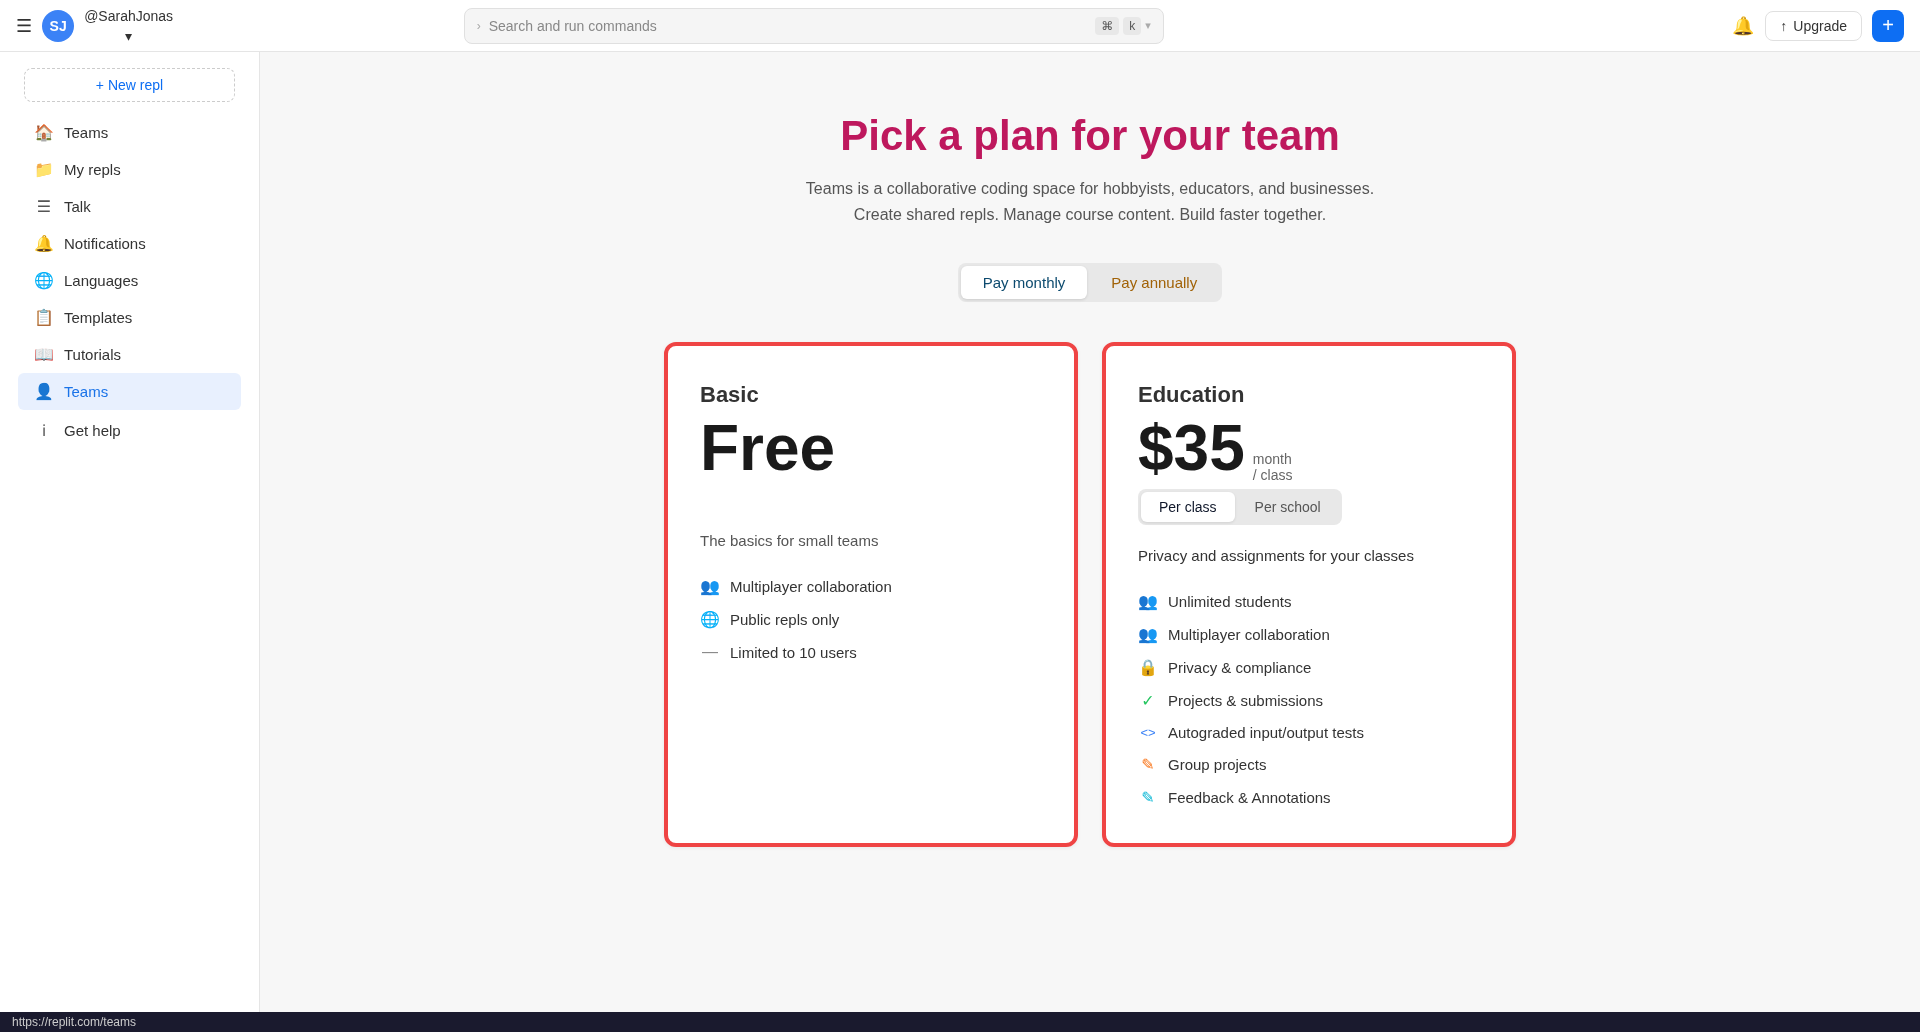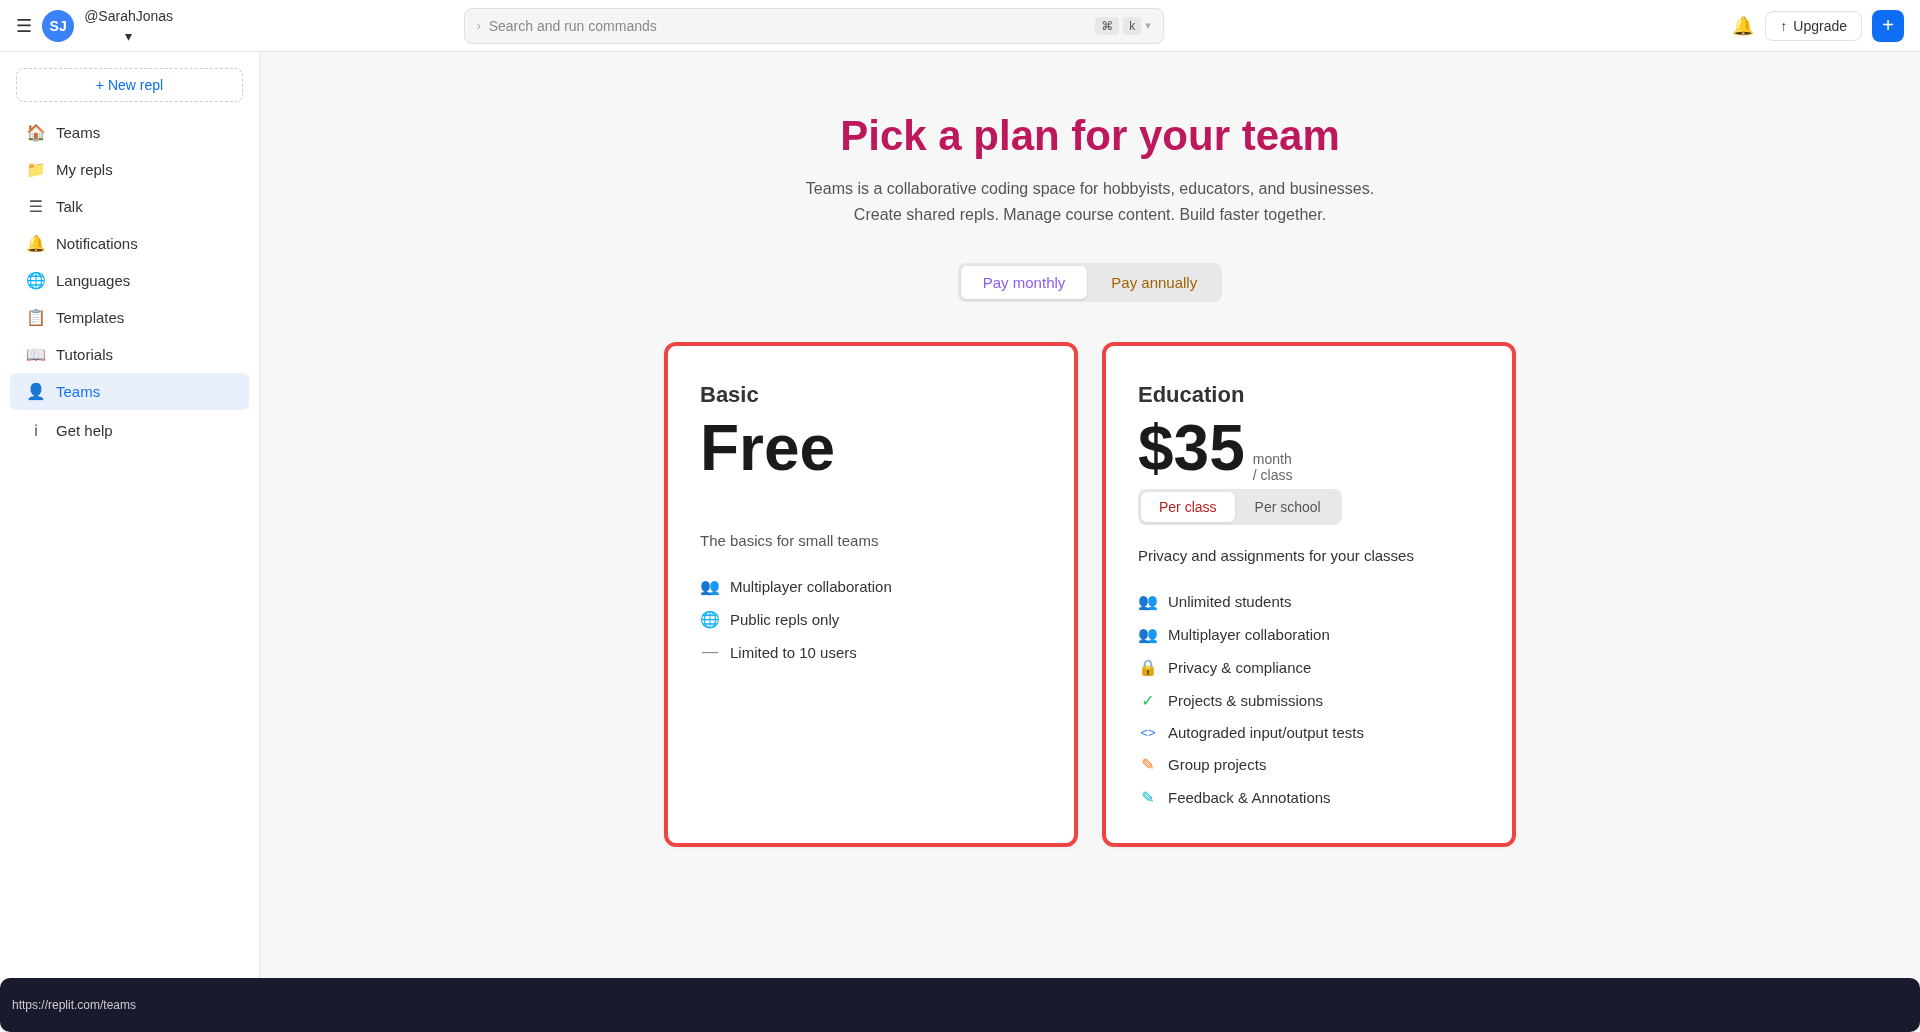--- a/index.html
+++ b/index.html
@@ -34,21 +34,21 @@
       width: 32px; height: 32px; font-size: 20px; color: white; cursor: pointer;
       display: flex; align-items: center; justify-content: center;
     }
 
     
     .layout { display: flex; flex: 1; overflow: hidden; }
 
     
     .sidebar {
       width: 260px; background: #fff; border-right: 1px solid #e5e5e5;
-      display: flex; flex-direction: column; flex-shrink: 0; overflow-y: auto; padding: 12px 4px;
+      display: flex; flex-direction: column; flex-shrink: 0; overflow-y: auto; padding: 12px 12px;
     }
     .new-repl-btn {
       margin: 4px 12px 12px; border: 1px dashed #ccc; border-radius: 8px;
       padding: 8px 16px; font-size: 14px; color: #0d6ef3; background: transparent;
       cursor: pointer; display: flex; align-items: center; gap: 6px; justify-content: center;
     }
     .sidebar-item {
       display: flex; align-items: center; gap: 10px; padding: 9px 16px;
       font-size: 15px; color: #333; cursor: pointer; border-radius: 6px; margin: 0 6px;
       transition: background 0.15s;
@@ -66,21 +66,21 @@
 
     
     .billing-toggle {
       display: flex; align-items: center; background: #e8e8e8; border-radius: 8px;
       width: fit-content; margin: 0 auto 40px; padding: 3px; gap: 2px;
     }
     .toggle-btn {
       padding: 8px 22px; border-radius: 6px; border: none; font-size: 15px; font-weight: 500;
       cursor: pointer; transition: background 0.2s, color 0.2s; color: #a16207; background: transparent;
     }
-    .toggle-btn.active { background: #fff; color: #8b5cf6; box-shadow: 0 1px 3px rgba(0,0,0,0.12); }
+    .toggle-btn.active { background: #fff; color: #0c4a6e; box-shadow: 0 1px 3px rgba(0,0,0,0.12); }
 
     
     .plans-grid { display: grid; grid-template-columns: 1fr 1fr; gap: 24px; }
 
     .plan-card {
       background: #fff; border-radius: 12px; border: 4px solid #ef4444; padding: 36px 32px;
       box-shadow: 0 1px 4px rgba(0,0,0,0.06);
     }
     .plan-name { font-size: 22px; font-weight: 600; color: #333; margin-bottom: 8px; }
     .plan-price { font-size: 64px; font-weight: 800; color: #1a1a1a; margin-bottom: 4px; line-height: 1; }
@@ -88,21 +88,21 @@
 
     
     .plan-toggle {
       display: flex; align-items: center; background: #e8e8e8; border-radius: 8px;
       width: fit-content; padding: 3px; gap: 2px; margin-bottom: 20px;
     }
     .plan-toggle-btn {
       padding: 7px 18px; border-radius: 6px; border: none; font-size: 14px; font-weight: 500;
       cursor: pointer; color: #555; background: transparent;
     }
-    .plan-toggle-btn.active { background: #fff; color: #b91c1c; box-shadow: 0 1px 3px rgba(0,0,0,0.1); }
+    .plan-toggle-btn.active { background: #fff; color: #0f172a; box-shadow: 0 1px 3px rgba(0,0,0,0.1); }
 
     .plan-privacy-text { font-size: 15px; color: #333; margin-bottom: 24px; line-height: 1.5; }
 
     
     .feature-list { list-style: none; display: flex; flex-direction: column; gap: 14px; }
     .feature-item { display: flex; align-items: center; gap: 10px; font-size: 15px; color: #333; }
     .feature-icon { font-size: 16px; width: 20px; text-align: center; }
     .icon-green { color: #22c55e; }
     .icon-blue { color: #3b82f6; }
     .icon-dash { color: #888; }
@@ -110,23 +110,22 @@
     .icon-check { color: #22c55e; }
     .icon-code { color: #3b82f6; }
     .icon-pencil { color: #f97316; }
     .icon-chat { color: #06b6d4; }
 
     
     .price-unit { display: inline-flex; flex-direction: column; margin-left: 4px; vertical-align: middle; font-size: 14px; color: #666; line-height: 1.2; }
 
     
     .statusbar {
-      background: #1a1a2e; color: #ccc; font-size: 12px; padding: 20px 12px;
+      background: #1a1a2e; color: #ccc; font-size: 12px; padding: 3px 12px;
       flex-shrink: 0;
-      border-radius: 10px;
     }
   </style>
 </head>
 <body>
 
 <div class="topbar">
   <div class="topbar-left">
     <span class="hamburger-icon">☰</span>
     <div class="avatar">SJ</div>
     <span class="username">

